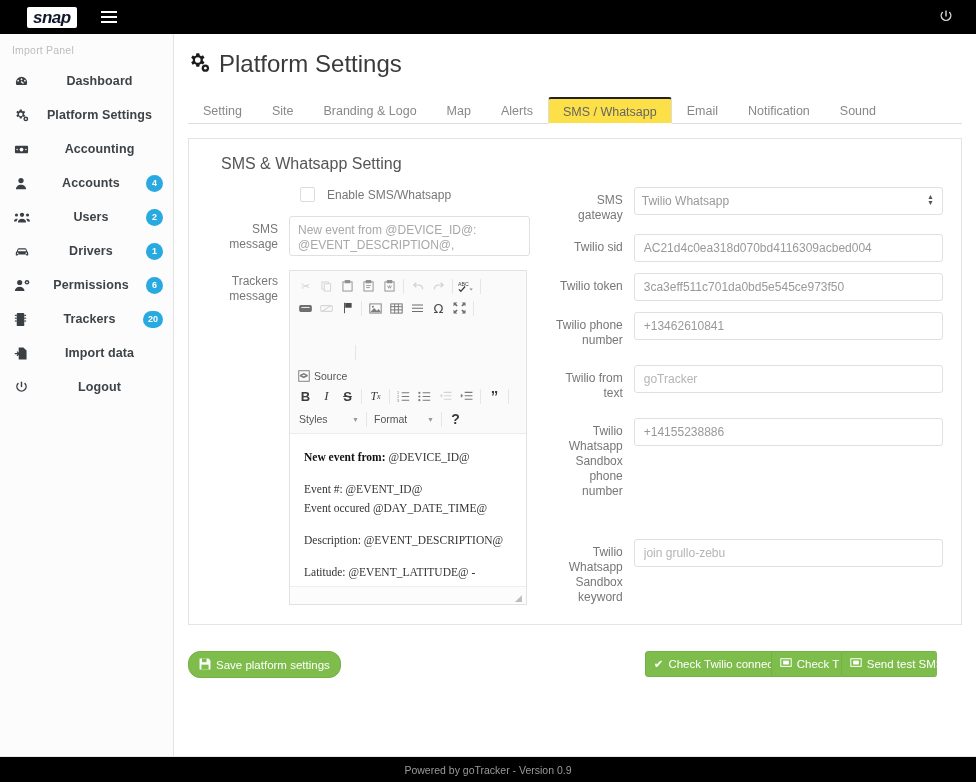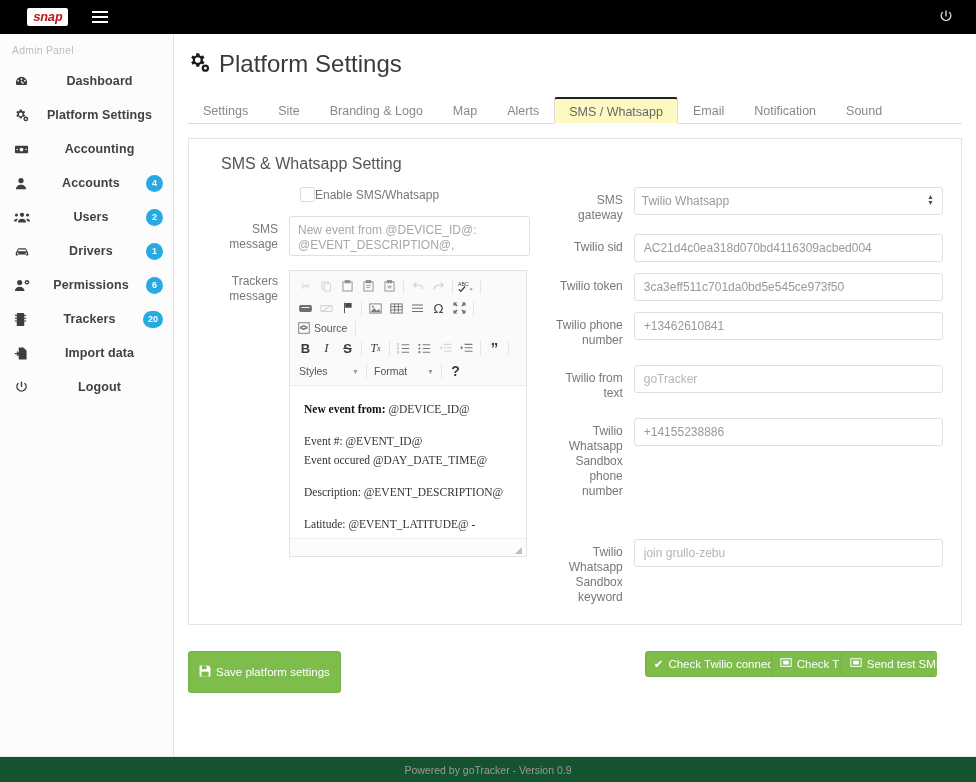--- a/index.html
+++ b/index.html
@@ -17,23 +17,23 @@
   
   .navbar {
     position: absolute; top:0; left:0; width:976px; height:34px;
     background:#000; display:flex; align-items:center;
   }
   .logo-box {
     margin-left: 27px; background:#fff; padding:2px 6px;
     border-radius:2px; line-height:1;
   }
   .logo-text {
-    font-family: Liberation Mono, monospace;
-    font-size: 13px; font-style: italic; font-weight:600;
-    color:#b91c1c; letter-spacing:-0.5px;
+    font-family: Liberation Sans, sans-serif;
+    font-size: 17px; font-style: italic; font-weight:600;
+    color:#0f172a; letter-spacing:-0.5px;
   }
   .burger {
     margin-left: 24px; cursor:pointer; display:flex;
     flex-direction:column; justify-content:center; gap:3px;
     width:16px;
   }
   .burger i { display:block; height:2px; background:#fff; width:100%; }
   .power-btn {
     position:absolute; right:22px; top:9px; width:16px; height:16px;
     cursor:pointer; color:#e8e8e8;
@@ -88,21 +88,21 @@
     display:flex; align-items:flex-end; margin:10px 14px 0 14px;
     border-bottom:1px solid #ddd; height:28px;
   }
   .tab {
     padding:0 14px; height:27px; line-height:27px; font-size:12.5px;
     color:#888; cursor:pointer; position:relative; top:1px;
     border:1px solid transparent; border-radius:3px 3px 0 0;
     white-space:nowrap;
   }
   .tab.active {
-    background:#fef9c3; color:#666;
+    background:#fde047; color:#666;
     border-color:#ddd; border-bottom-color:#fff;
     border-top:2px solid #222;
   }
 
   
   .panel {
     margin:14px 14px 0 14px; border:1px solid #e4e4e4; background:#fff;
     padding:12px 18px 20px 18px; height:487px; position:relative;
   }
   .panel-title {
@@ -133,21 +133,21 @@
     display:flex; flex-direction:column; line-height:6px; color:#555;
     font-size:7px;
   }
 
   
   .chk-row { display:flex; align-items:center; margin:0 0 14px 93px; }
   .chk {
     width:15px; height:15px; border:1px solid #dcdcdc; border-radius:2px;
     background:#fff; cursor:pointer;
   }
-  .chk-lbl { font-size:12px; color:#777; }
+  .chk-lbl { font-size:12px; color:#777; margin-left:12px; }
 
   
   .ta {
     width:100%; height:40px; border:1px solid #e0e0e0; border-radius:3px;
     font-size:12px; color:#a8a8a8; padding:6px 8px; resize:none;
     font-family:"Liberation Sans", sans-serif; outline:none;
     line-height:15px; overflow:hidden;
   }
 
   
@@ -158,21 +158,21 @@
   .cke-rowline { display:flex; align-items:center; flex-wrap:wrap; padding:1px 2px; }
   .cke-btn {
     width:21px; height:20px; display:flex; align-items:center;
     justify-content:center; color:#9c9c9c; cursor:pointer; font-size:11px;
   }
   .cke-btn.dim { color:#d2d2d2; }
   .cke-btn.dark { color:#4a4a4a; }
   .cke-sep { width:1px; height:15px; background:#e6e6e6; margin:0 3px; }
   .cke-src {
     display:flex; align-items:center; gap:4px; font-size:10.5px;
-    color:#555; padding:2px 5px 2px 3px; cursor:pointer;
+    color:#555; padding:2px 5px 2px 3px; cursor:pointer;margin-top:48px;
   }
   .cke-fmt { display:flex; align-items:center; padding:2px 2px; }
   .cke-combo {
     display:flex; align-items:center; justify-content:space-between;
     width:68px; font-size:10.5px; color:#555; padding:2px 4px;
     cursor:pointer;
   }
   .cke-combo .carr { color:#999; font-size:7px; }
   .cke-body {
     padding:14px 14px 10px 14px; height:152px; font-size:11.5px;
@@ -200,25 +200,25 @@
   .btn-group {
     display:flex; margin-left:93px; margin-top:8px;
     width:292px; overflow:hidden; border-radius:3px;
   }
   .btn-group .btn-green { border-radius:0; border-right:none; flex:0 0 auto; }
   .btn-group .btn-green:first-child { border-radius:3px 0 0 3px; width:126px; }
   .btn-group .btn-green:nth-child(2) { width:70px; }
   .btn-group .btn-green:last-child { border-radius:0 3px 3px 0; border-right:1px solid #74b144; }
 
   .save-wrap { margin:26px 0 0 14px; }
-  .btn-save { padding:0 10px; height:42px; }
+  .btn-save { padding:0 10px; height:27px;border-radius:12px; }
 
   .footer {
     position:absolute; bottom:0; left:0; width:976px; height:26px;
-    border-top:1px solid #e8e8e8; background:#14532d;
+    border-top:1px solid #e8e8e8; background:#000000;
     display:flex; align-items:center; justify-content:center;
     font-size:10.5px; color:#9a9a9a;
   }
 </style>
 </head>
 <body>
 
 <div class="navbar">
   <div class="logo-box">
     <span class="logo-text">snap</span>
@@ -230,21 +230,21 @@
   </div>
   <div class="power-btn">
     <svg viewBox="0 0 16 16" width="16" height="16" fill="none" stroke="#dcdcdc" stroke-width="1.4">
       <path d="M8 1.6 V7.4"></path>
       <path d="M4.4 3.4a4.8 4.8 0 1 0 7.2 0" stroke-linecap="round"></path>
     </svg>
   </div>
 </div>
 
 <div class="sidebar">
-  <div class="sidebar-title">Admin Panel</div>
+  <div class="sidebar-title">Import Panel</div>
 
   <div class="side-item">
     <span class="side-ico">
       <svg width="15" height="15" viewBox="0 0 16 16" fill="#3a3f44">
           <path d="M8 3a6 6 0 0 0-6 6 6 6 0 0 0 .6 2.6h10.8A6 6 0 0 0 14 9a6 6 0 0 0-6-6zm0 1.6a1 1 0 1 1 0 2 1 1 0 0 1 0-2zm-3.6 1.6a.9.9 0 1 1 0 1.8.9.9 0 0 1 0-1.8zm7.2 0a.9.9 0 1 1 0 1.8.9.9 0 0 1 0-1.8zM8 7.4l2.6 2.2-.8 1L7 8.6z"></path>
         </svg>
     </span>
     <span class="side-label">Dashboard</span>
   </div>
 
@@ -365,21 +365,21 @@
       <svg width="22" height="22" viewBox="0 0 18 18" fill="#1c1c1c">
           <path d="M6.9 1 6.5 2.8a4.4 4.4 0 0 0-1.1.7L3.8 2.8 2.6 4.8l1.4 1.1a4.4 4.4 0 0 0 0 1.4L2.6 8.4l1.2 2 1.6-.7q.5.42 1.1.7L6.9 12h2.3l.4-1.7q.6-.28 1.1-.7l1.6.7 1.2-2-1.4-1.1a4.4 4.4 0 0 0 0-1.4l1.4-1.1-1.2-2-1.6.7a4.4 4.4 0 0 0-1.1-.7L9.2 1zM8 4.2a2.3 2.3 0 1 1 0 4.6 2.3 2.3 0 0 1 0-4.6z"></path>
           <circle cx="14.2" cy="13.2" r="3"></circle>
           <circle cx="14.2" cy="13.2" r="1.1" fill="#fff"></circle>
         </svg>
     </span>
     <span class="page-title">Platform Settings</span>
   </div>
 
   <div class="tabs">
-    <div class="tab">Settings</div>
+    <div class="tab">Setting</div>
     <div class="tab">Site</div>
     <div class="tab">Branding &amp; Logo</div>
     <div class="tab">Map</div>
     <div class="tab">Alerts</div>
     <div class="tab active">SMS / Whatsapp</div>
     <div class="tab">Email</div>
     <div class="tab">Notification</div>
     <div class="tab">Sound</div>
   </div>
 

